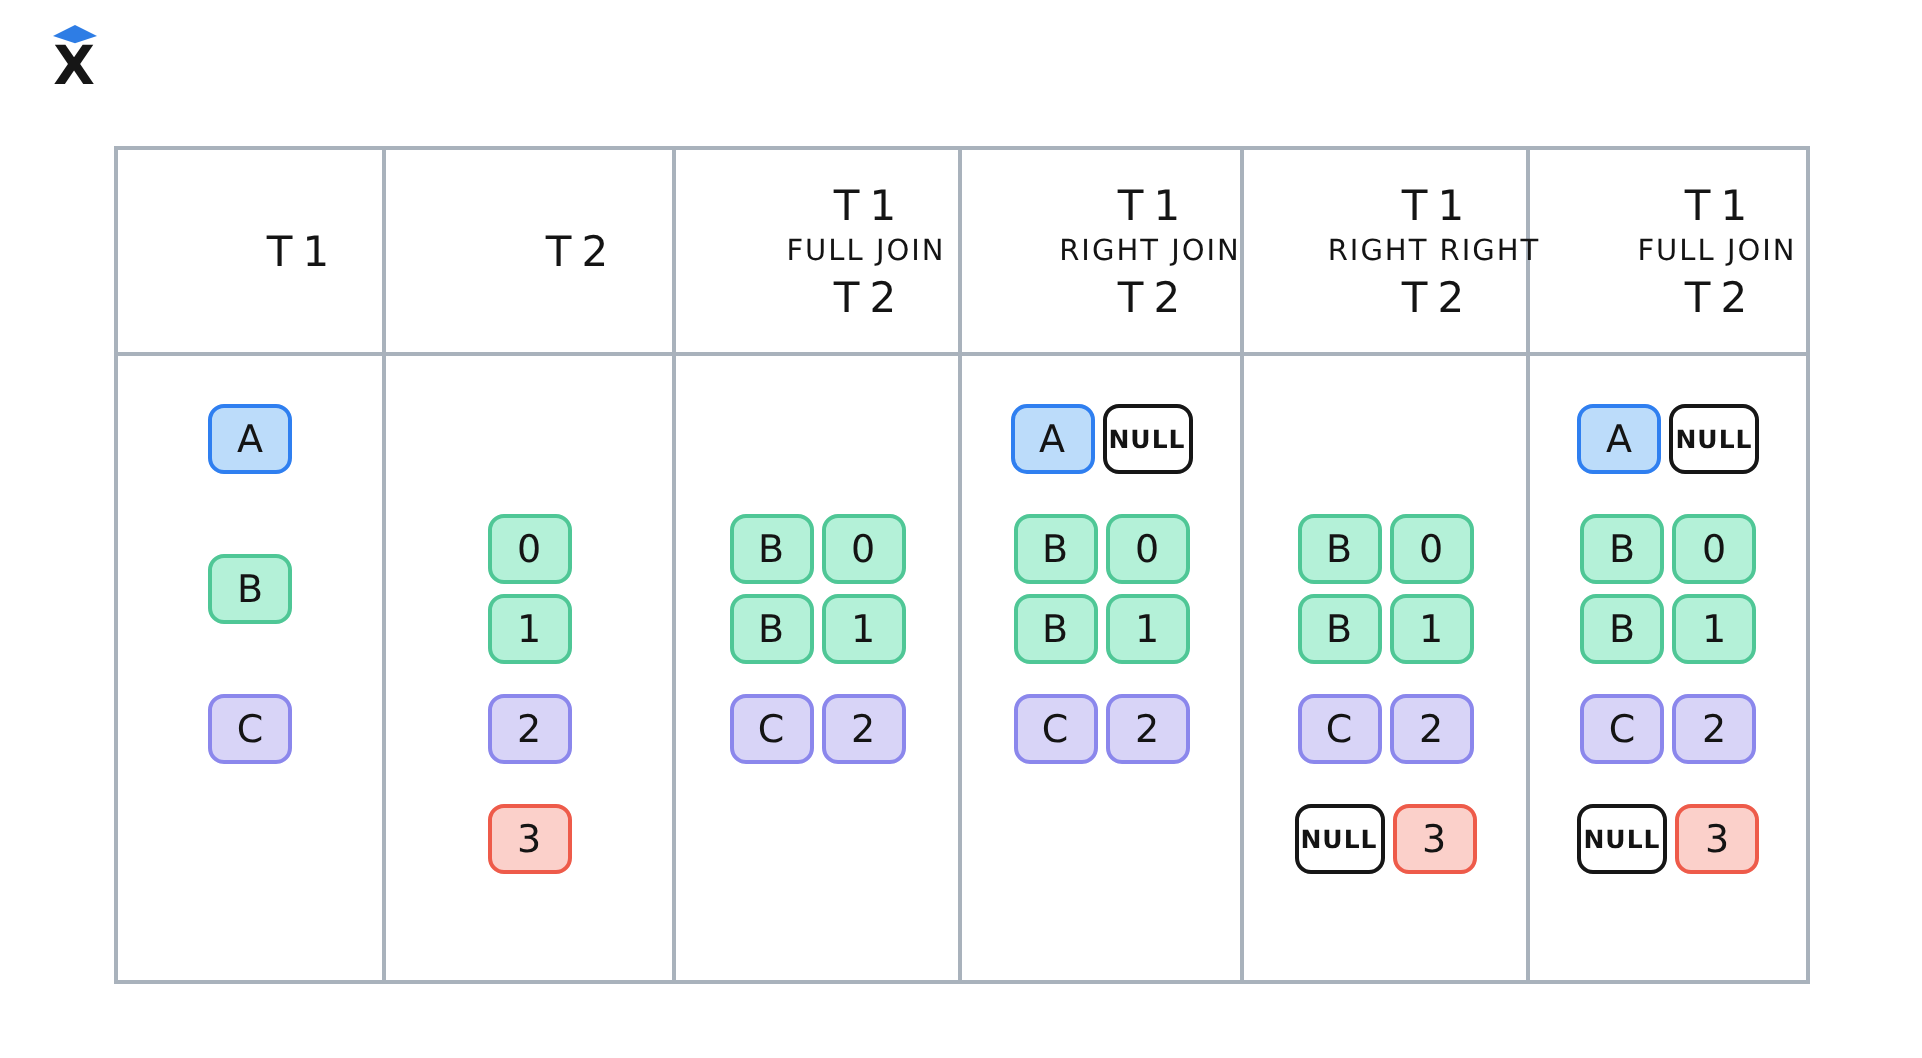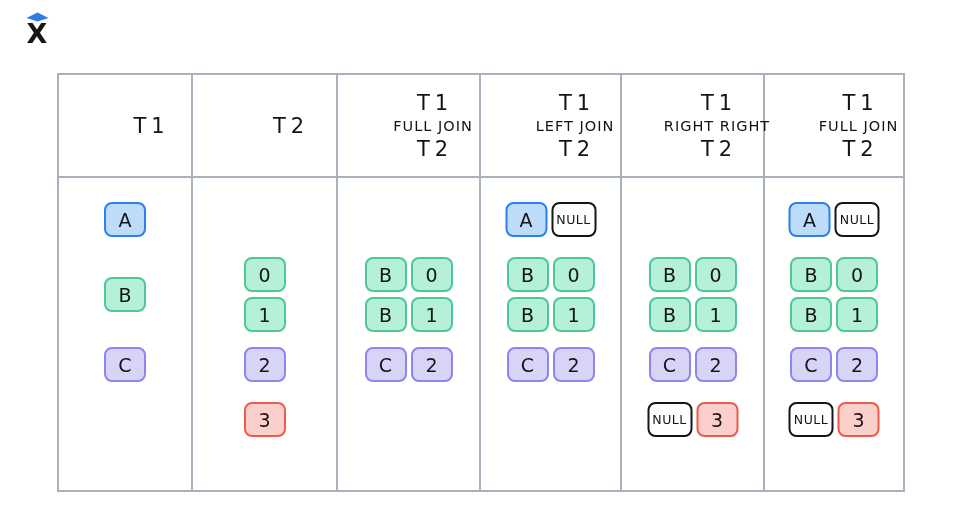--- a/index.html
+++ b/index.html
@@ -81,21 +81,21 @@
     font-size:19px; color:var(--c-text,#141414);
     background:#fff;
   }
   .box.blue  {background:var(--c-blue_fill,#bcdcfa);  border-color:var(--c-blue_border,#2f7ff0);}
   .box.green {background:var(--c-green_fill,#b4f1d8); border-color:var(--c-green_border,#4fc796);}
   .box.purple{background:var(--c-purple_fill,#d8d4f7);border-color:var(--c-purple_border,#8b87ec);}
   .box.red   {background:var(--c-red_fill,#fbd0ca);   border-color:var(--c-red_border,#ee5b4a);}
   .box.null{
     background:var(--c-null_fill,#ffffff);
     border:2.5px solid var(--c-null_border,#161616);
-    width:45px; font-size:12.5px; font-weight:400; letter-spacing:0.5px;
+    width:45px; font-size:12.5px; font-weight:700; letter-spacing:0.5px;
   }
 </style>
 </head>
 <body>
 
 <div class="canvas">
 
   <div class="logo">
     <svg class="logo-diamond" width="23" height="11" viewBox="0 0 23 11" aria-hidden="true">
       <path d="M0.5 6 L11.5 0.5 L22.5 6 L11.5 9.6 Z"></path>
@@ -156,21 +156,21 @@
           </div>
           <div class="tuple slot-r4">
             <div class="box purple">C</div>
             <div class="box purple">2</div>
           </div>
         </div>
       </div>
       <div class="col">
         <div class="col-header">
           <span class="header-line big">T1</span>
-          <span class="header-line small">LEFT JOIN</span>
+          <span class="header-line small">RIGHT JOIN</span>
           <span class="header-line big">T2</span>
         </div>
         <div class="col-body">
           <div class="tuple slot-r1">
             <div class="box blue">A</div>
             <div class="box null">NULL</div>
           </div>
           <div class="tuple slot-r2">
             <div class="box green">B</div>
             <div class="box green">0</div>

